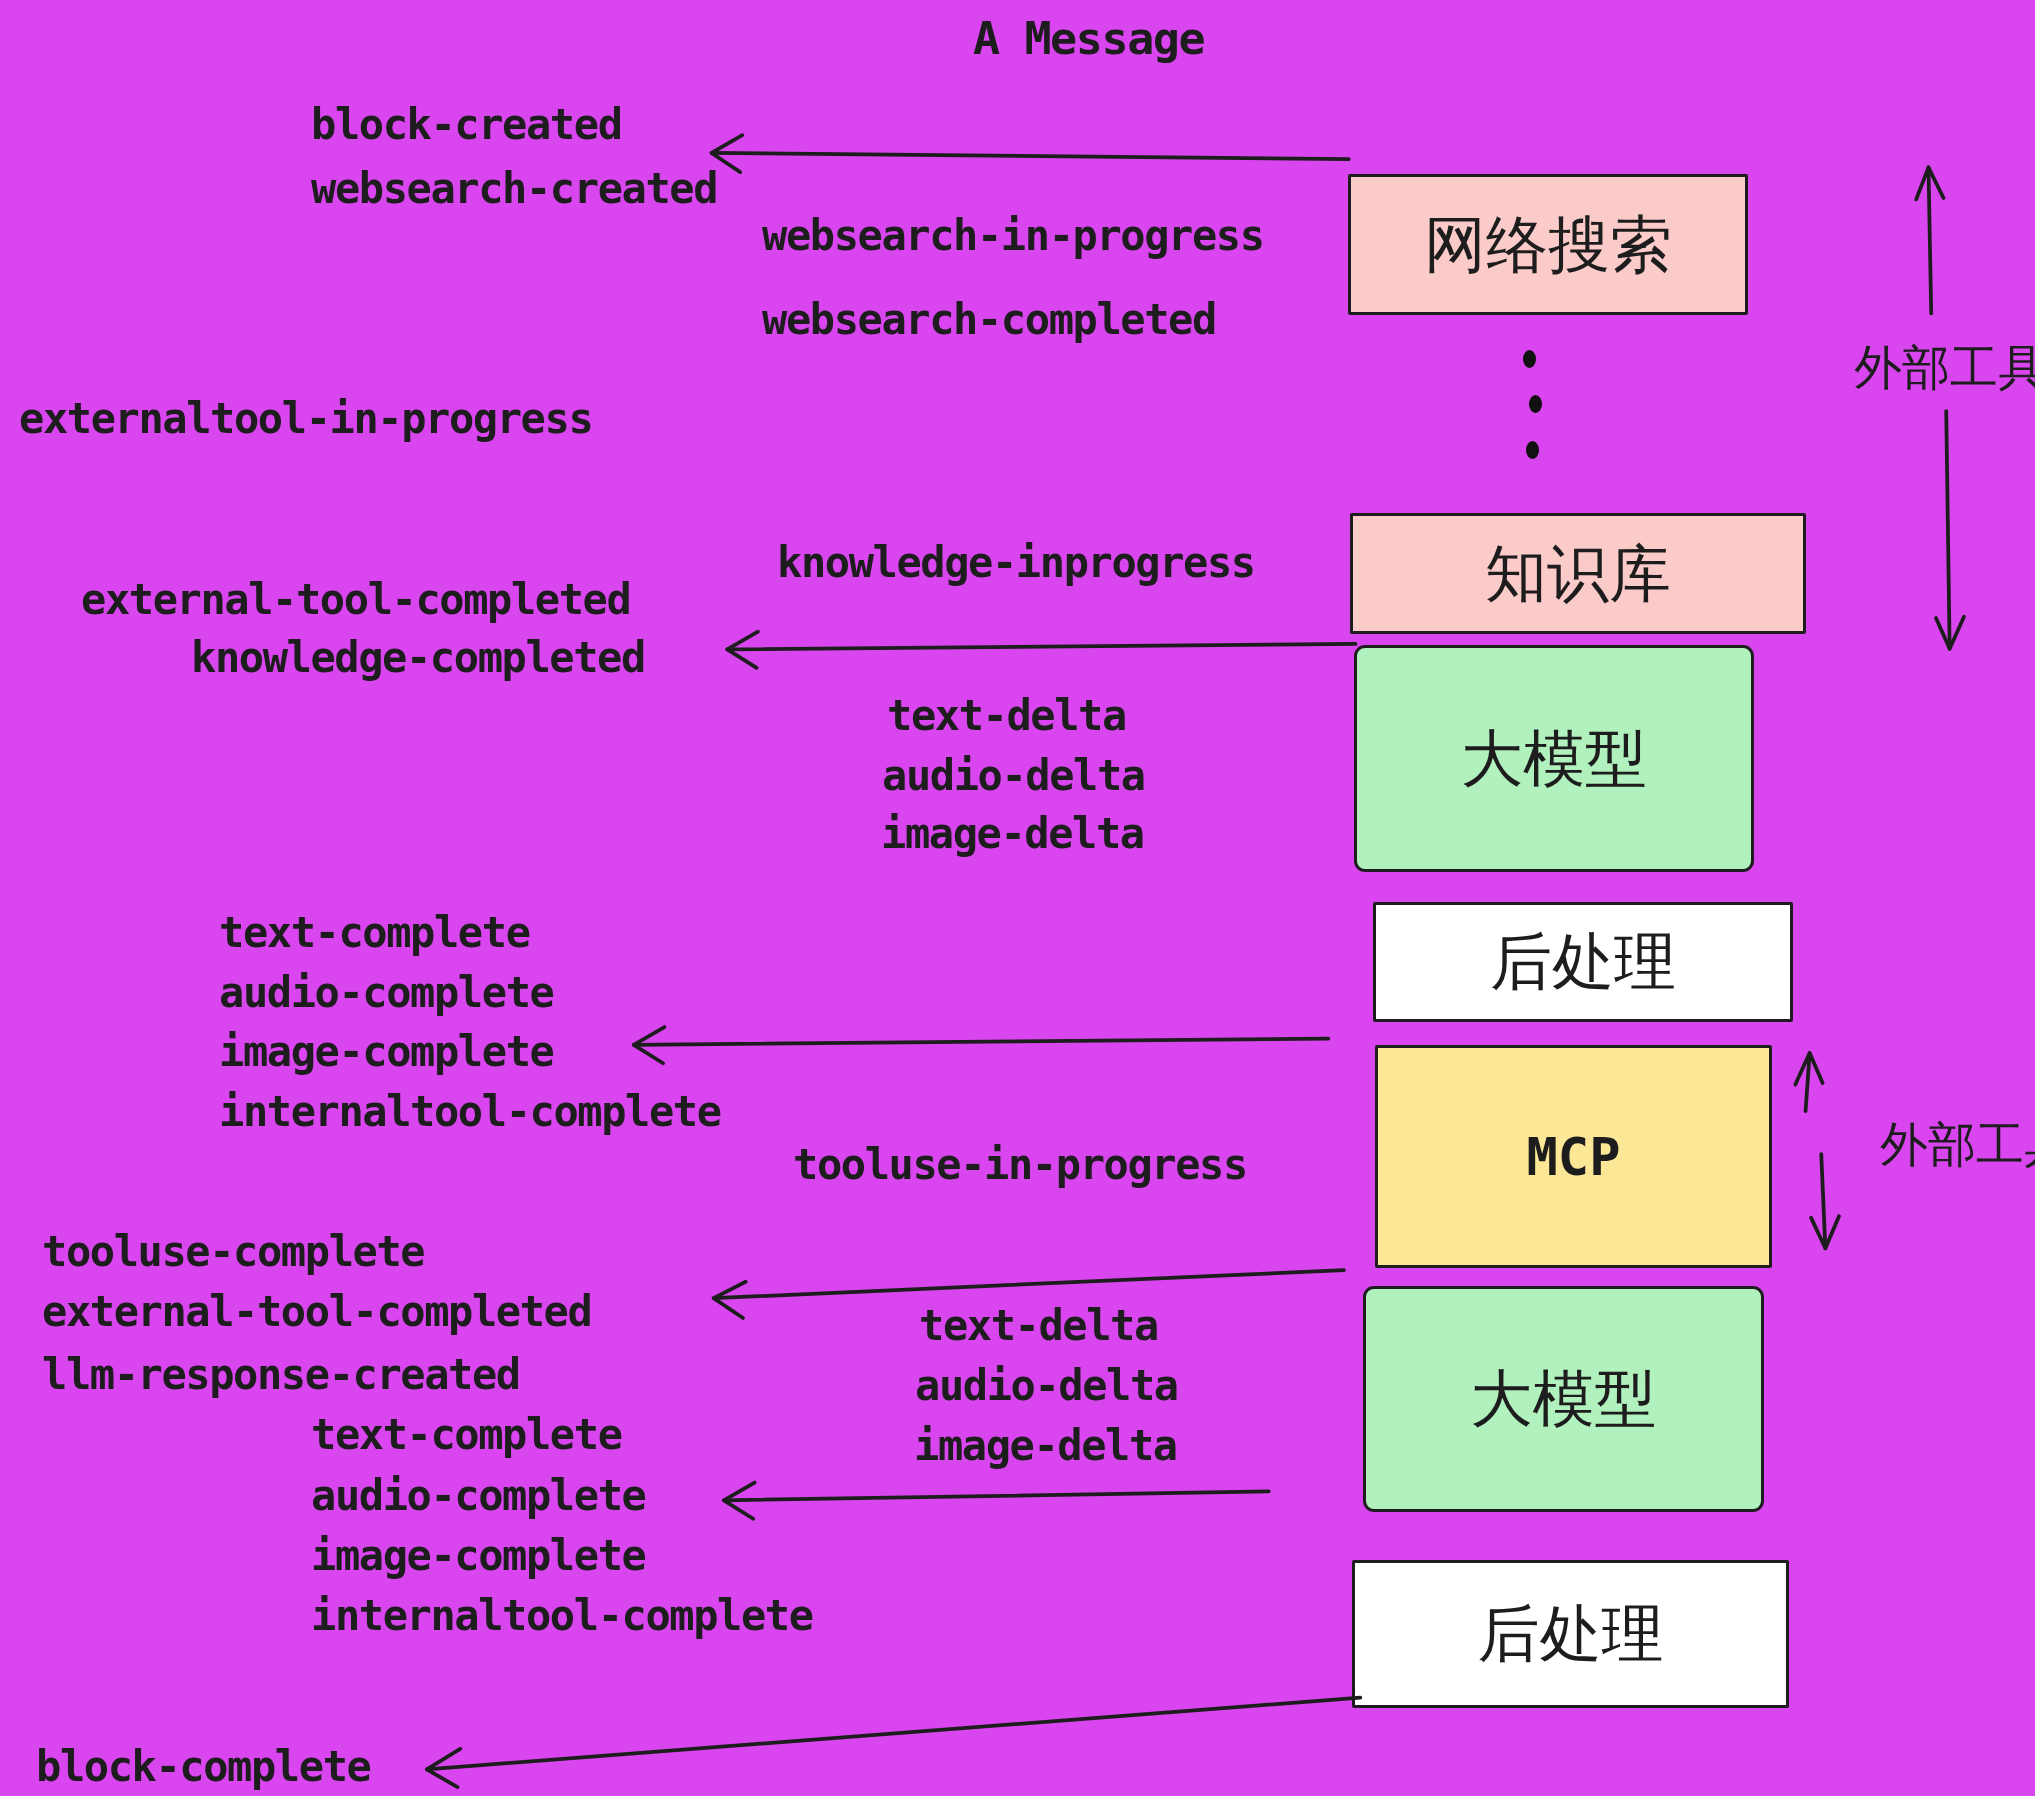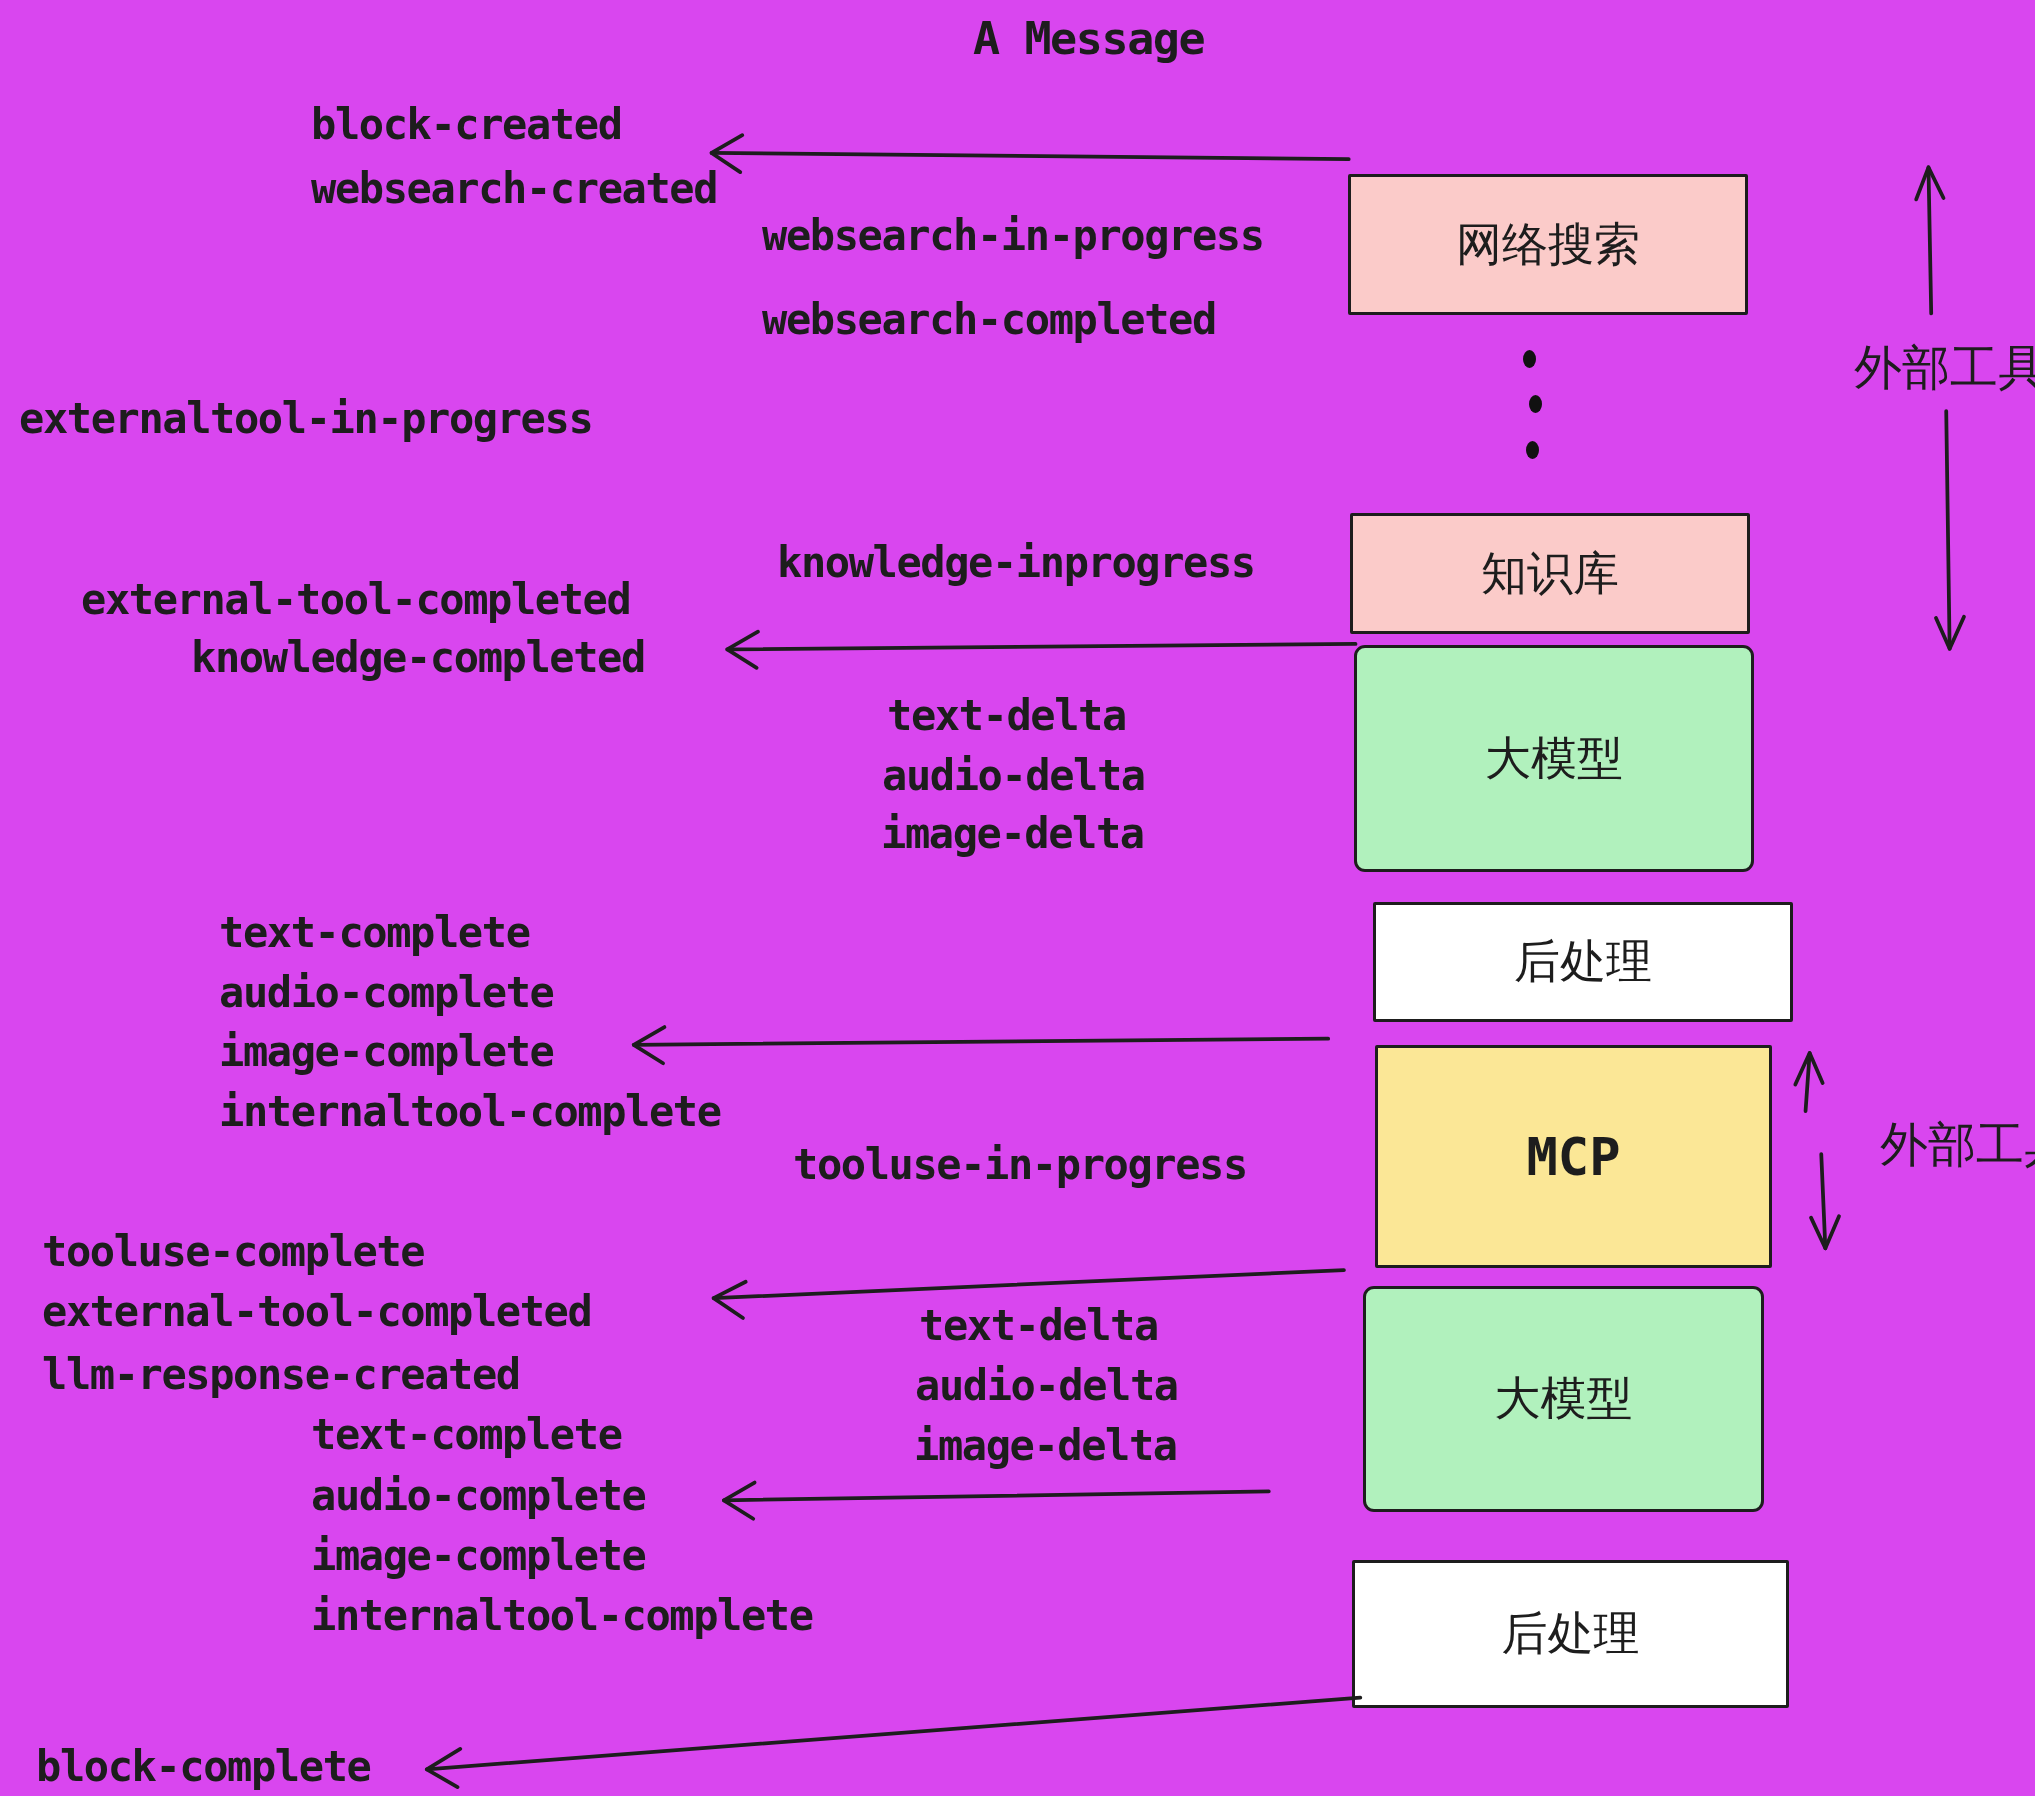--- a/index.html
+++ b/index.html
@@ -14,21 +14,21 @@
     position:absolute; font-family:"DejaVu Sans Mono", monospace;
     font-size:45px; font-weight:700; letter-spacing:-1.4px; white-space:nowrap;
   }
   .evt{
     position:absolute; font-family:"DejaVu Sans Mono", monospace;
     font-size:42px; font-weight:700; letter-spacing:-1.4px; white-space:nowrap; line-height:1.1;
   }
   .box{
     position:absolute; box-sizing:border-box; border:3.4px solid var(--ink); border-radius:2px;
     display:flex; align-items:center; justify-content:center;
-    font-family:Liberation Mono, monospace; font-size:46px; color:var(--ink); white-space:nowrap;
+    font-family:Liberation Mono, monospace; font-size:62px; color:var(--ink); white-space:nowrap;
   }
   .box.pink{background:var(--pink);}
   .box.green{background:var(--green);border-radius:11px;}
   .box.yellow{background:var(--yellow); font-family:"DejaVu Sans Mono", monospace; font-weight:700; font-size:52px;}
   .box.white{background:var(--white);}
   .side-label{
     position:absolute; font-family:"DejaVu Sans", sans-serif; font-size:48px; white-space:nowrap;margin-left:36px;
   }
   .dot{
     position:absolute; width:13px; height:18px; background:#111; border-radius:50%;
@@ -67,21 +67,21 @@
   <div class="evt" style="left:914px; top:1423px;">image-delta</div>
   <div class="evt" style="left:311px;  top:1412px;">text-complete</div>
   <div class="evt" style="left:311px;  top:1473px;">audio-complete</div>
   <div class="evt" style="left:311px;  top:1533px;">image-complete</div>
   <div class="evt" style="left:311px;  top:1593px;">internaltool-complete</div>
   <div class="evt" style="left:36px;   top:1744px;text-align:right;">block-complete</div>
 
   <div class="box pink" style="left:1348px; top:174px;  width:400px; height:141px;">
       <span>网络搜索</span>
     </div>
-  <div class="box pink" style="left:1350px; top:513px;  width:400px; height:121px;">
+  <div class="box pink" style="left:1350px; top:513px;  width:456px; height:121px;">
       <span>知识库</span>
     </div>
   <div class="box green" style="left:1354px; top:645px;  width:400px; height:227px;">
       <span>大模型</span>
     </div>
   <div class="box white" style="left:1373px; top:902px; width:420px; height:120px;">
       <span>后处理</span>
     </div>
   <div class="box yellow" style="left:1375px; top:1045px; width:397px; height:223px;">
       <span>MCP</span>

